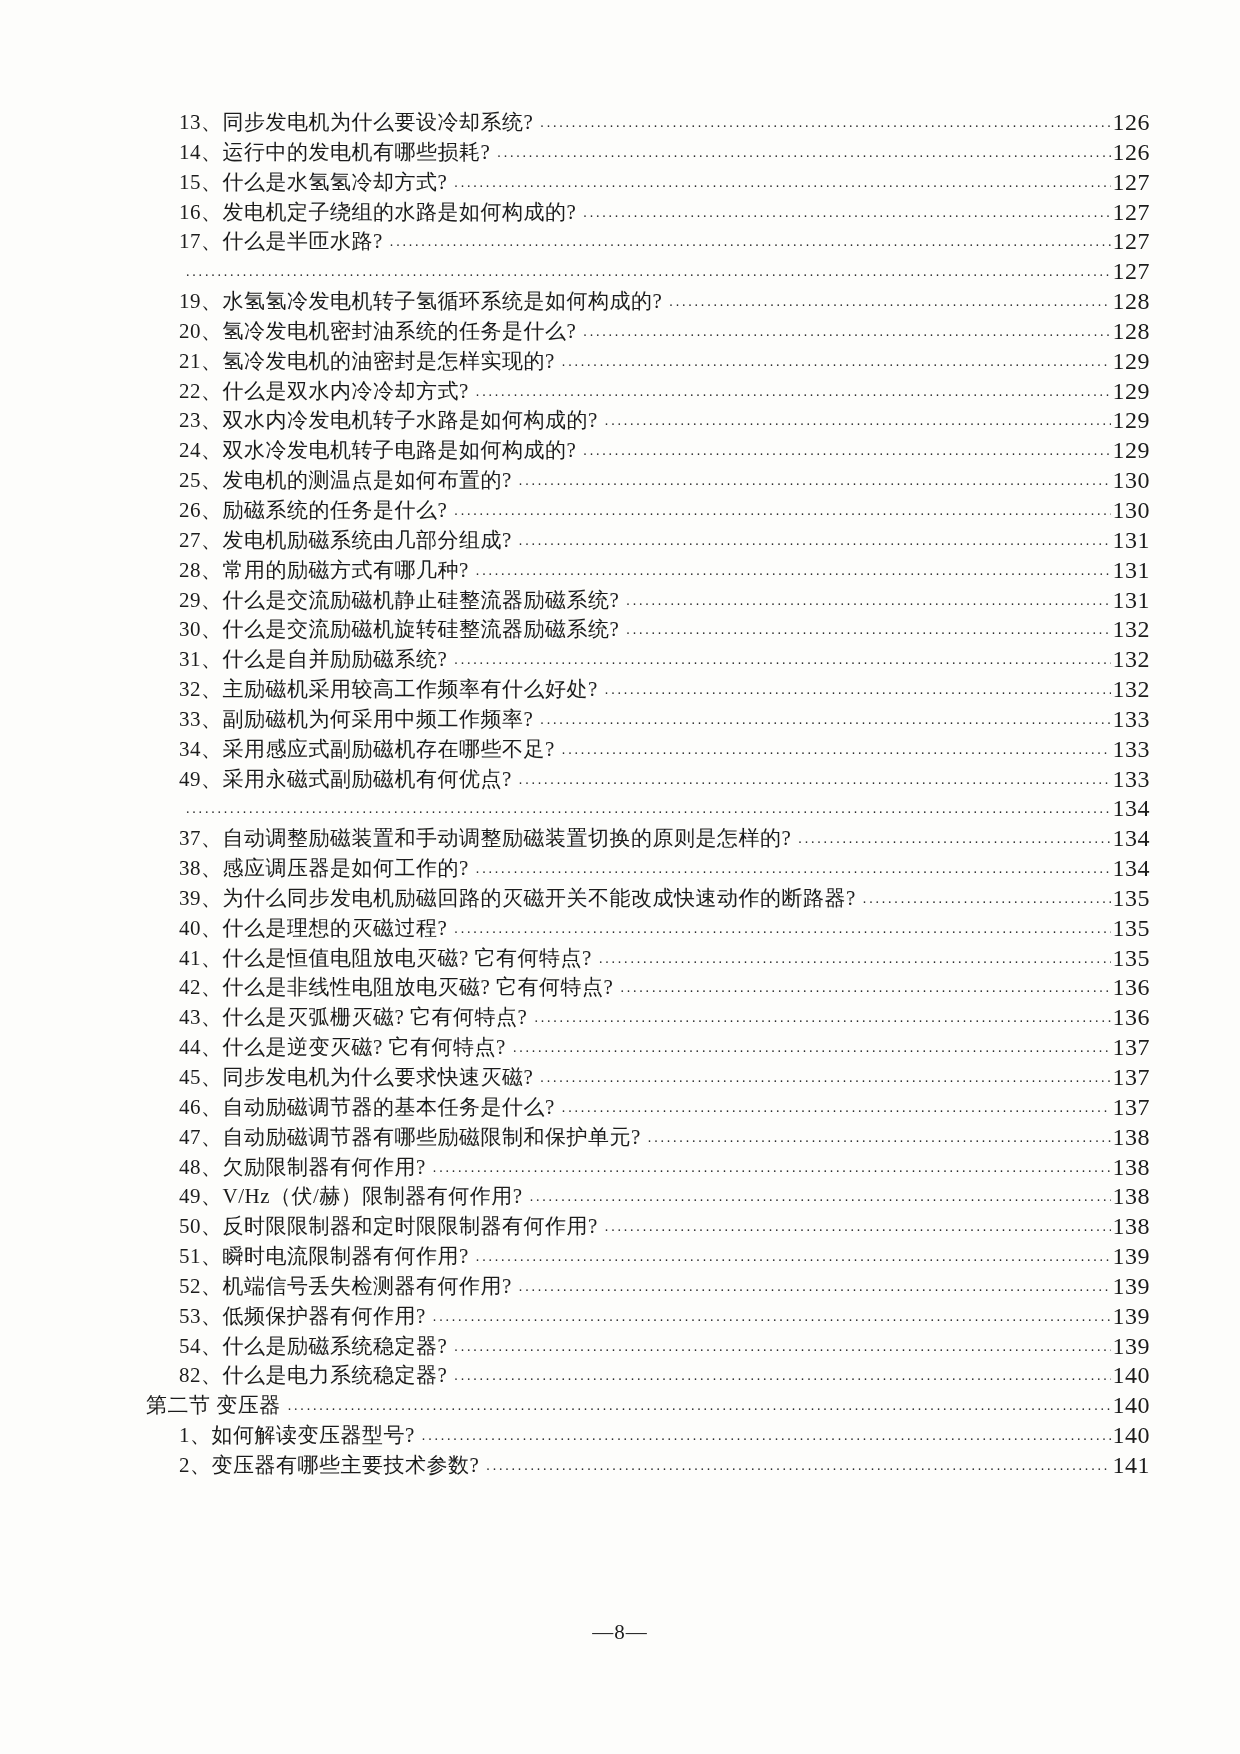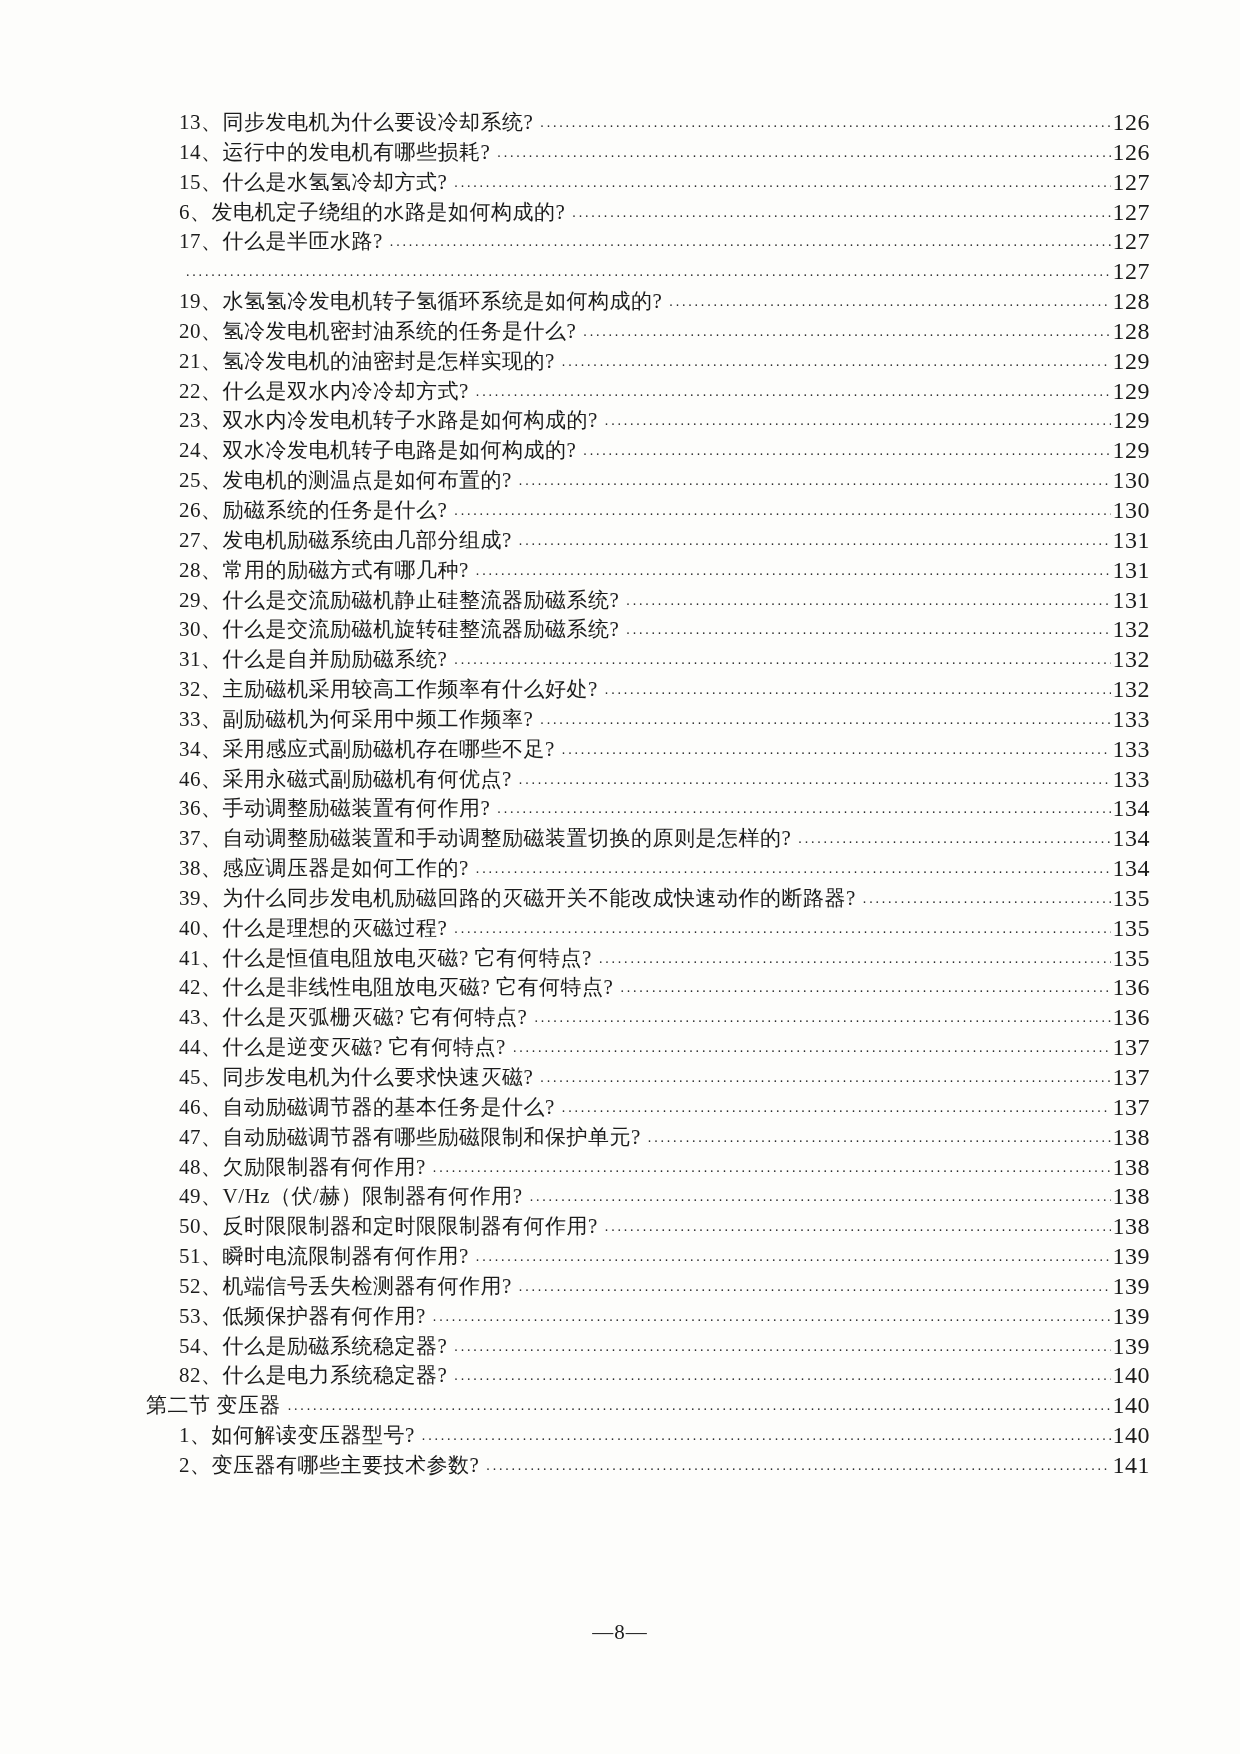--- a/index.html
+++ b/index.html
@@ -66,21 +66,21 @@
         <span class="label">14、运行中的发电机有哪些损耗?</span>
         <span class="dots">............................................................................................................................................................................................................................................................................................................</span>
         <span class="pg">126</span>
       </div>
       <div class="row lvl1">
         <span class="label">15、什么是水氢氢冷却方式?</span>
         <span class="dots">............................................................................................................................................................................................................................................................................................................</span>
         <span class="pg">127</span>
       </div>
       <div class="row lvl1">
-        <span class="label">6、发电机定子绕组的水路是如何构成的?</span>
+        <span class="label">16、发电机定子绕组的水路是如何构成的?</span>
         <span class="dots">............................................................................................................................................................................................................................................................................................................</span>
         <span class="pg">127</span>
       </div>
       <div class="row lvl1">
         <span class="label">17、什么是半匝水路?</span>
         <span class="dots">............................................................................................................................................................................................................................................................................................................</span>
         <span class="pg">127</span>
       </div>
       <div class="row lvl1">
         <span class="dots">............................................................................................................................................................................................................................................................................................................</span>
@@ -160,26 +160,25 @@
         <span class="label">33、副励磁机为何采用中频工作频率?</span>
         <span class="dots">............................................................................................................................................................................................................................................................................................................</span>
         <span class="pg">133</span>
       </div>
       <div class="row lvl1">
         <span class="label">34、采用感应式副励磁机存在哪些不足?</span>
         <span class="dots">............................................................................................................................................................................................................................................................................................................</span>
         <span class="pg">133</span>
       </div>
       <div class="row lvl1">
-        <span class="label">46、采用永磁式副励磁机有何优点?</span>
+        <span class="label">49、采用永磁式副励磁机有何优点?</span>
         <span class="dots">............................................................................................................................................................................................................................................................................................................</span>
         <span class="pg">133</span>
       </div>
       <div class="row lvl1">
-        <span class="label">36、手动调整励磁装置有何作用?</span>
         <span class="dots">............................................................................................................................................................................................................................................................................................................</span>
         <span class="pg">134</span>
       </div>
       <div class="row lvl1">
         <span class="label">37、自动调整励磁装置和手动调整励磁装置切换的原则是怎样的?</span>
         <span class="dots">............................................................................................................................................................................................................................................................................................................</span>
         <span class="pg">134</span>
       </div>
       <div class="row lvl1">
         <span class="label">38、感应调压器是如何工作的?</span>

